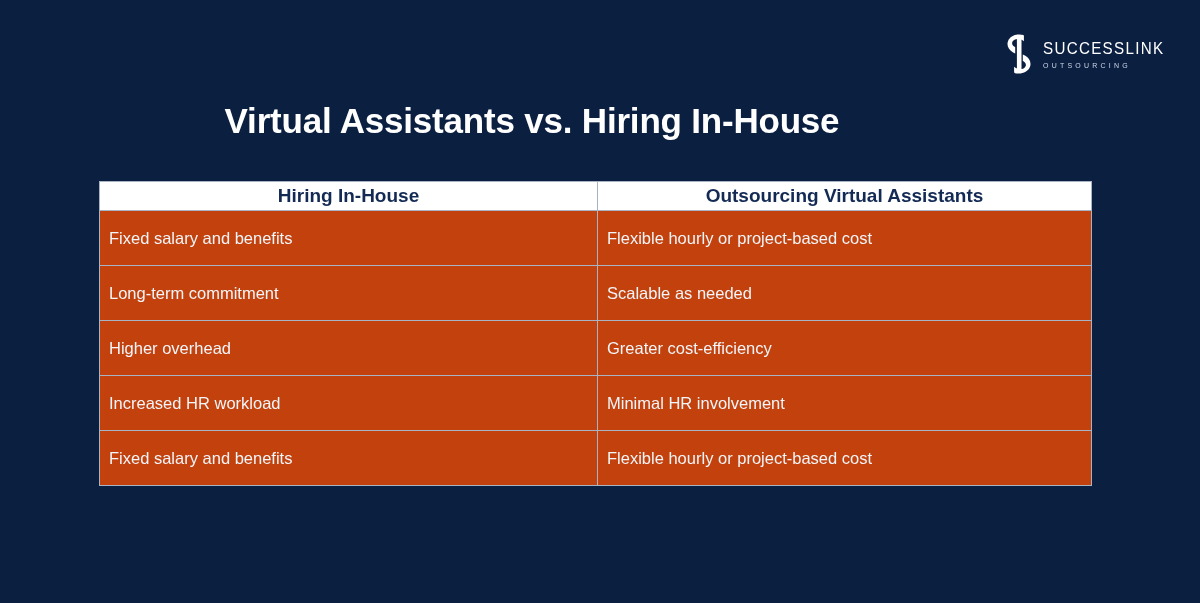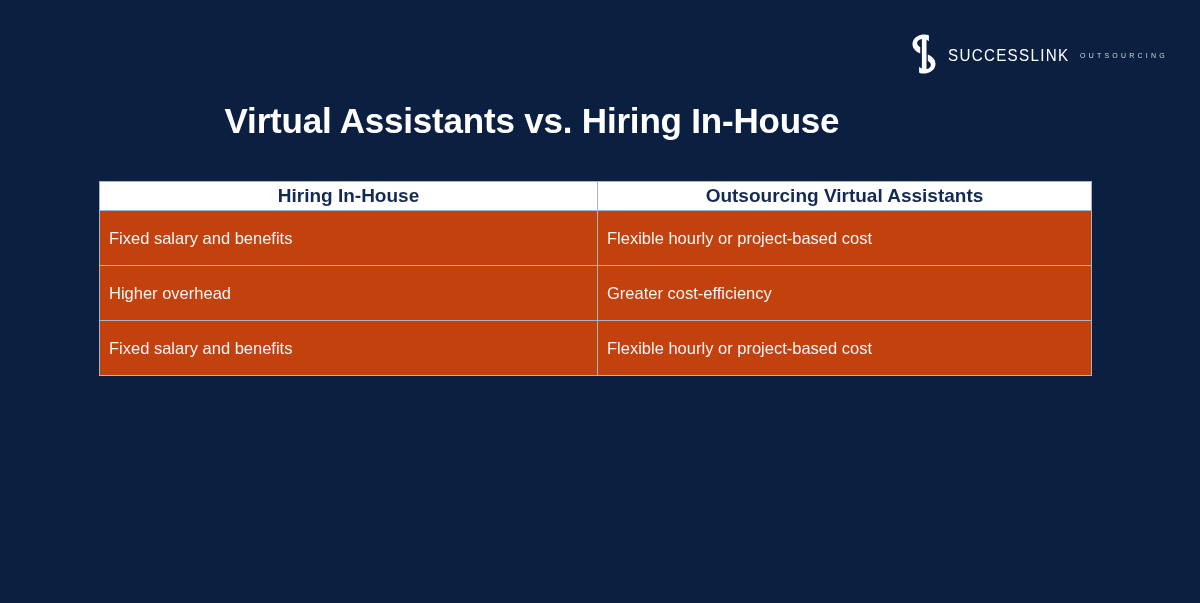--- a/index.html
+++ b/index.html
@@ -27,21 +27,21 @@
   }
 
   .logo-mark {
     width: 30px;
     height: 42px;
     display: block;
   }
 
   .logo-text {
     display: flex;
-    flex-direction: row;
+    flex-direction: column;
     justify-content: center;
     padding-top: 2px;
   }
 
   .logo-name {
     color: #ffffff;
     font-size: 16.5px;
     font-weight: 400;
     letter-spacing: 1.4px;
     line-height: 1;
@@ -148,21 +148,29 @@
       <th>Hiring In-House</th>
       <th>Outsourcing Virtual Assistants</th>
     </tr>
   </thead>
   <tbody>
     <tr>
       <td>Fixed salary and benefits</td>
       <td>Flexible hourly or project-based cost</td>
     </tr>
     <tr>
+      <td>Long-term commitment</td>
+      <td>Scalable as needed</td>
+    </tr>
+    <tr>
       <td>Higher overhead</td>
       <td>Greater cost-efficiency</td>
+    </tr>
+    <tr>
+      <td>Increased HR workload</td>
+      <td>Minimal HR involvement</td>
     </tr>
     <tr>
       <td>Fixed salary and benefits</td>
       <td>Flexible hourly or project-based cost</td>
     </tr>
   </tbody>
 </table>
 
 </body></html>

